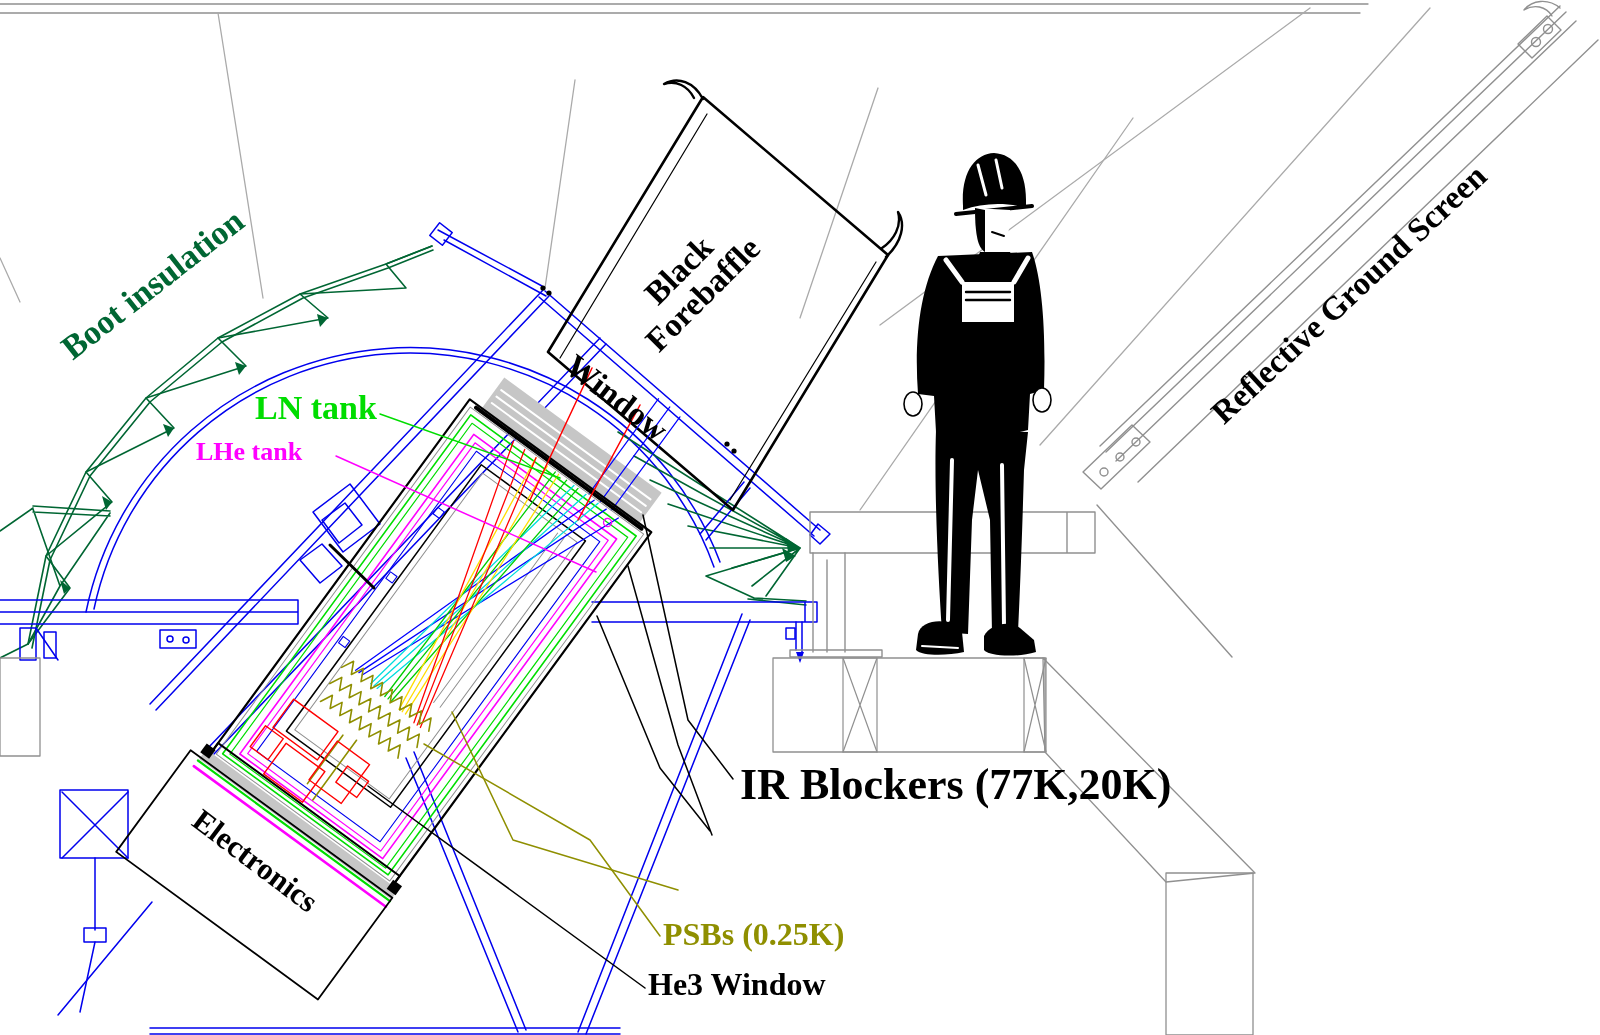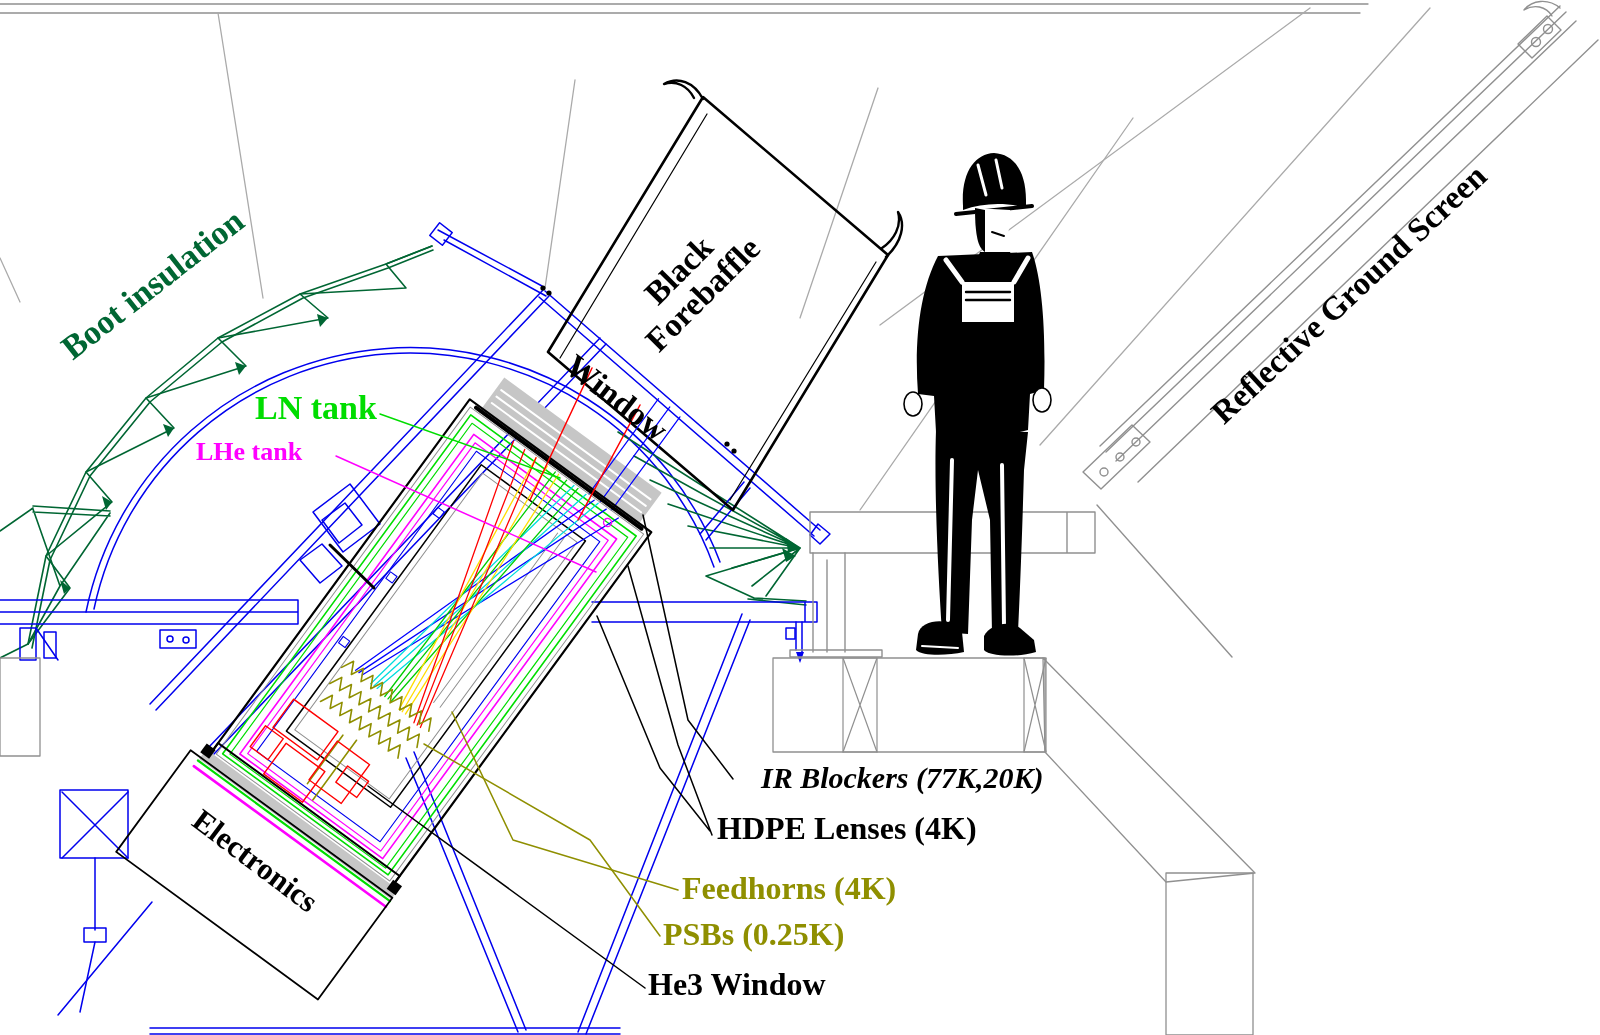--- a/index.html
+++ b/index.html
@@ -31,21 +31,21 @@
   .lbl-ln{left:255px;top:390px;font-size:34px;color:var(--ln-green);text-align:right;}
   .lbl-lhe{left:196px;top:438px;font-size:26px;color:var(--lhe-magenta);}
   .lbl-fb{left:582px;top:248px;width:218px;text-align:center;font-size:33px;color:var(--line-black);
           transform:rotate(-45deg);transform-origin:center center;}
   .lbl-win{left:580px;top:348px;font-size:33px;color:var(--line-black);
            transform:rotate(37.5deg);transform-origin:left top;}
   .lbl-rgs{left:1205px;top:405px;font-size:33px;color:var(--line-black);
            transform:rotate(-43deg);transform-origin:left top;}
   .lbl-elec{left:145px;top:845px;width:220px;text-align:center;font-size:31px;color:var(--line-black);
             transform:rotate(37deg);transform-origin:center center;}
-  .lbl-ir{left:761px;top:762px;font-size:30px;color:var(--line-black);font-style:italic;}
+  .lbl-ir{left:740px;top:762px;font-size:44px;color:var(--line-black);}
   .lbl-hdpe{left:717px;top:812px;font-size:32px;color:var(--line-black);}
   .lbl-fh{left:682px;top:872px;font-size:32px;color:var(--olive);}
   .lbl-psb{left:663px;top:918px;font-size:32px;color:var(--olive);text-align:center;}
   .lbl-he3{left:648px;top:968px;font-size:32px;color:var(--line-black);}
 </style>
 </head>
 <body>
 
 <div class="stage">
 <svg width="1600" height="1035" viewBox="0 0 1600 1035">
@@ -261,17 +261,15 @@
   <div class="lbl lbl-ln">LN tank</div>
   <div class="lbl lbl-lhe">LHe tank</div>
   <div class="lbl lbl-fb">
     <div>Black</div>
     <div>Forebaffle</div>
   </div>
   <div class="lbl lbl-win">Window</div>
   <div class="lbl lbl-rgs">Reflective Ground Screen</div>
   <div class="lbl lbl-elec">Electronics</div>
   <div class="lbl lbl-ir">IR Blockers (77K,20K)</div>
-  <div class="lbl lbl-hdpe">HDPE Lenses (4K)</div>
-  <div class="lbl lbl-fh">Feedhorns (4K)</div>
   <div class="lbl lbl-psb">PSBs (0.25K)</div>
   <div class="lbl lbl-he3">He3 Window</div>
 </div>
 
 </body></html>

